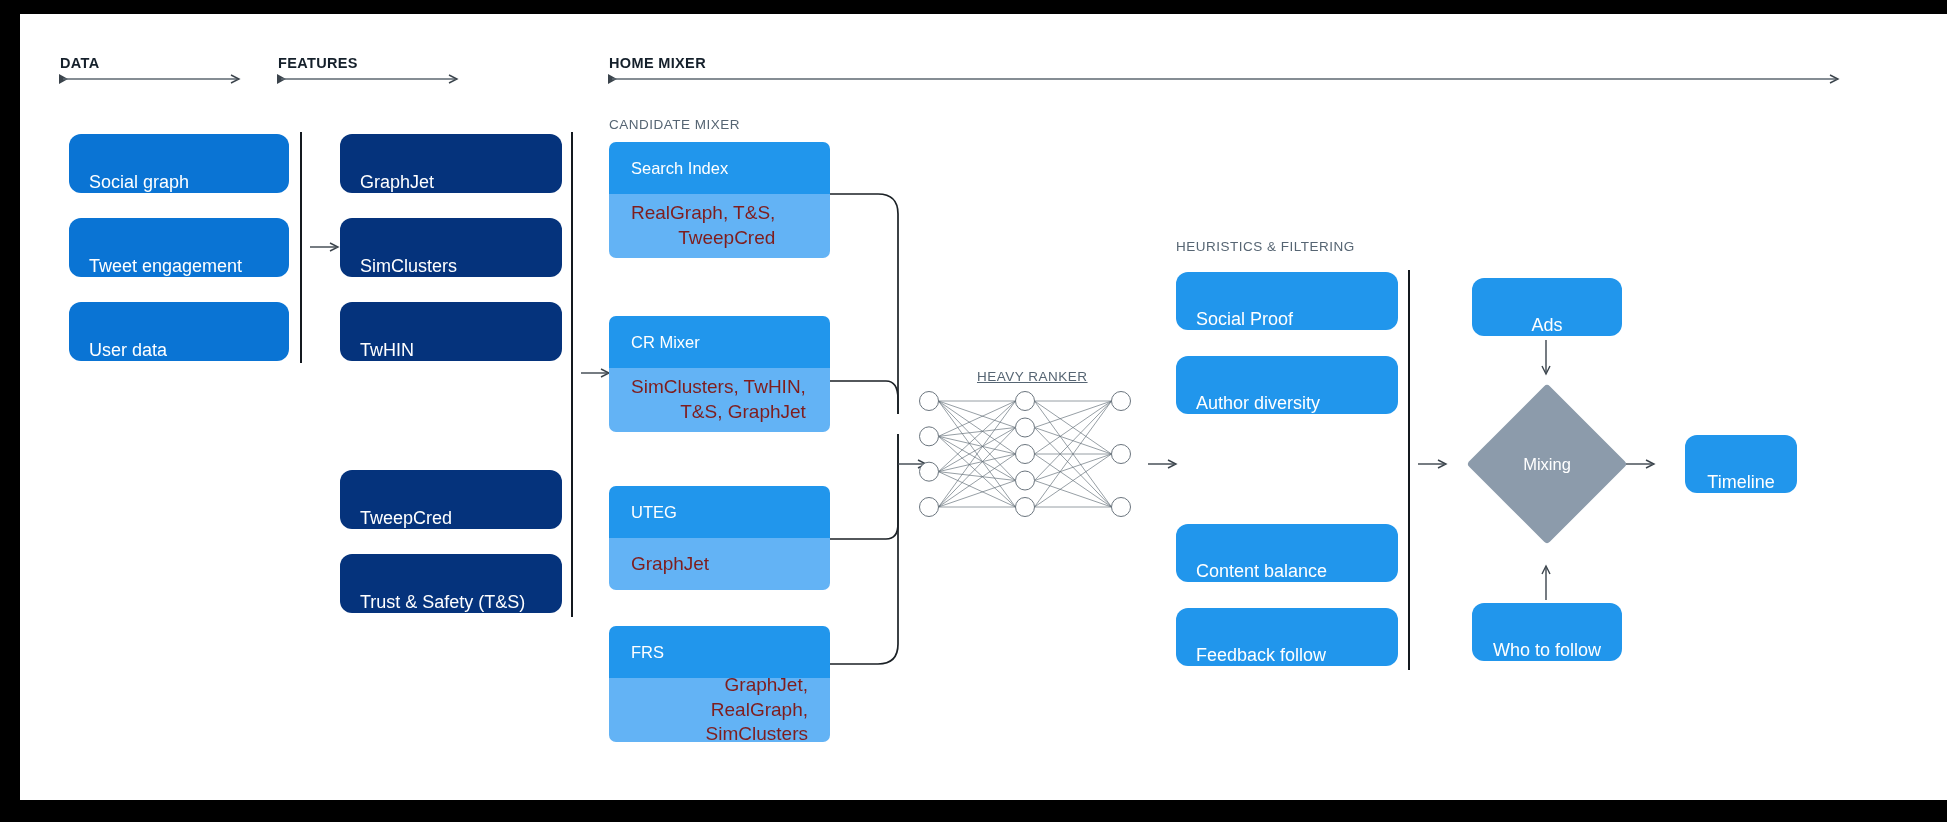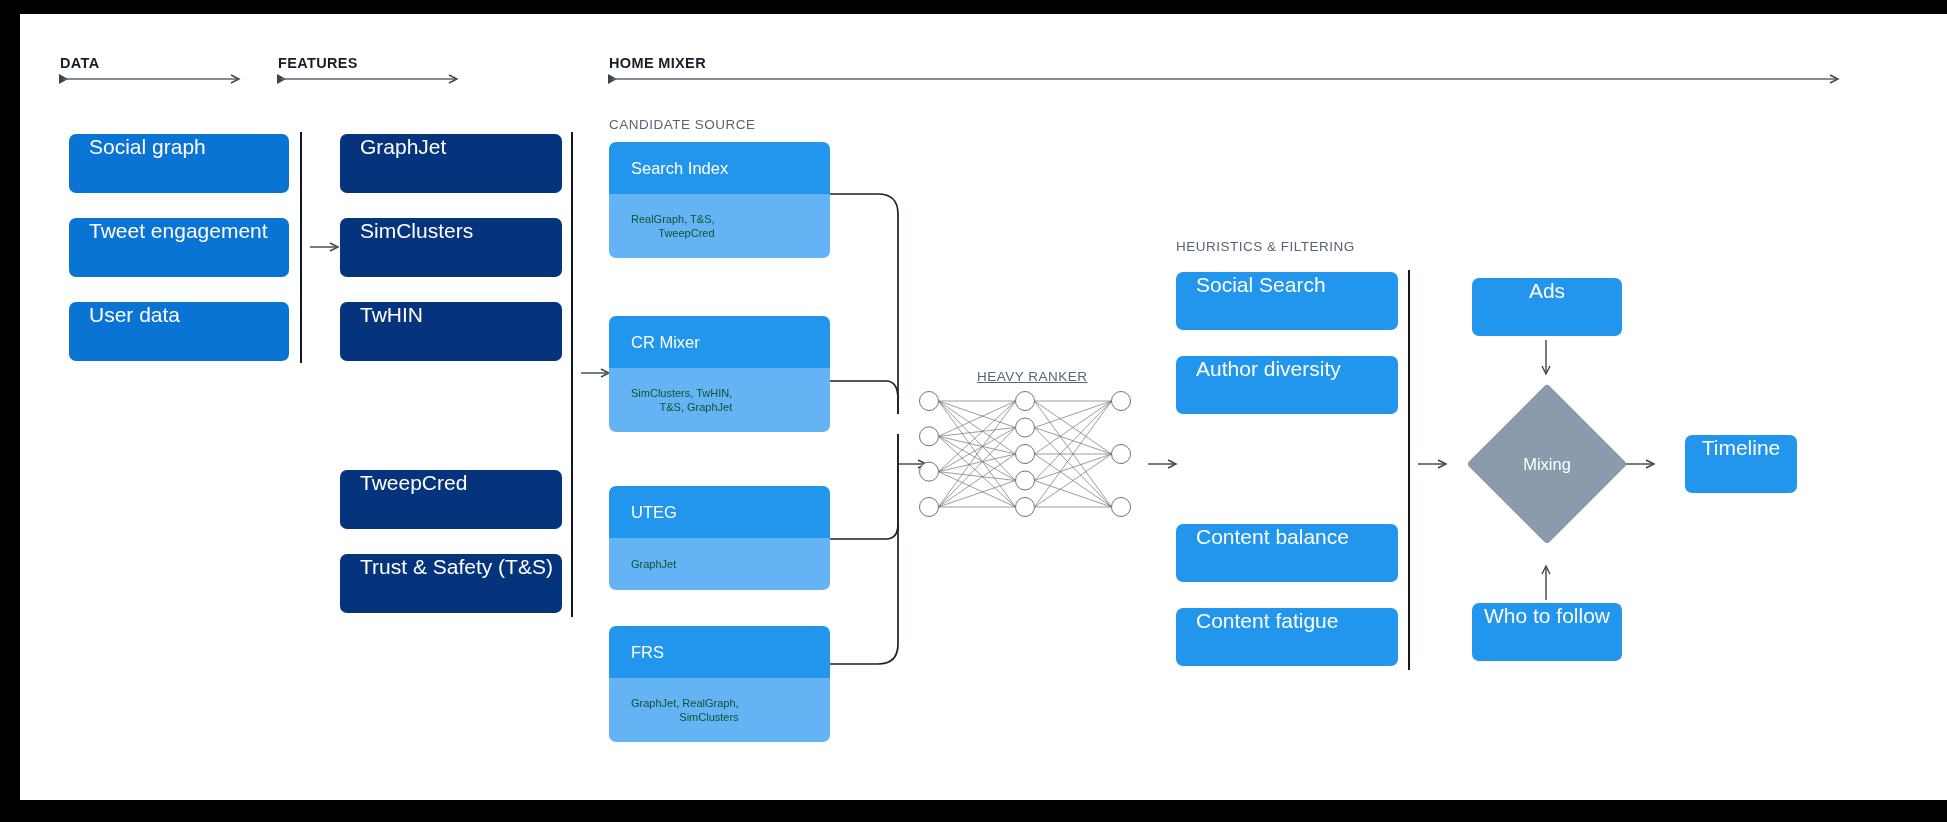--- a/index.html
+++ b/index.html
@@ -29,25 +29,25 @@
   }
   .sec-sub{
     font-size:13.5px;
     letter-spacing:.5px;
     color:#566573;
     white-space:nowrap;
   }
 
   
   .node{
-    border-radius:7px;
+    border-radius:12px;
     display:flex;
-    align-items:flex-start;
+    align-items:flex-end;
     color:#ffffff;
-    font-size:21px;
+    font-size:18px;
     line-height:1.25;
     padding:0 20px;
     white-space:nowrap;
   }
   .node.data{background:#0a74d4;}
   .node.feature{background:#05337c;}
   .node.filter{background:#2196ec;}
   .node.outnode{background:#2196ec;}
 
   
@@ -61,22 +61,22 @@
   .cs-head{
     background:#2196ec;
     color:#fff;
     font-size:16.5px;
     display:flex;align-items:center;
     padding:0 22px;
     white-space:nowrap;
   }
   .cs-body{
     background:#63b3f5;
-    color:#14532d;
-    font-size:11px;
+    color:#7f1d1d;
+    font-size:19px;
     line-height:1.30;
     display:flex;align-items:center;
     padding:0 22px;
     white-space:pre-line;
   }
 
   
   .vsep{background:#14191f;width:1.6px;}
 
   
@@ -129,21 +129,21 @@
 
   <div class="abs sec-title" style="left:589px;top:41px;">HOME MIXER</div>
   <div class="abs arrowline" style="left:588px;top:58px;width:1235px;height:14px;">
     <svg width="1235" height="14" viewBox="0 0 1235 14">
       <polygon points="0,2 9,7 0,12" fill="#3b444c"></polygon>
       <line x1="4" y1="7" x2="1228" y2="7" stroke="#5c6770" stroke-width="1.6"></line>
       <polyline points="1222,3 1230,7 1222,11" fill="none" stroke="#3b444c" stroke-width="1.4"></polyline>
     </svg>
   </div>
 
-  <div class="abs sec-sub" style="left:589px;top:103px;">CANDIDATE SOURCE</div>
+  <div class="abs sec-sub" style="left:589px;top:103px;">CANDIDATE MIXER</div>
   <div class="abs sec-sub" style="left:1156px;top:225px;">HEURISTICS &amp; FILTERING</div>
   <div class="abs nn-title" style="left:957px;top:355px;">HEAVY RANKER</div>
 
   <div class="abs node data" style="left:49px;top:120px;width:220px;height:59px;">
     <span>Social graph</span>
   </div>
   <div class="abs node data" style="left:49px;top:204px;width:220px;height:59px;">
     <span>Tweet engagement</span>
   </div>
   <div class="abs node data" style="left:49px;top:288px;width:220px;height:59px;">
@@ -276,30 +276,30 @@
         </svg></div>
 
   <div class="abs arrowline" style="left:1128px;top:443px;width:32px;height:14px;">
     <svg width="32" height="14" viewBox="0 0 32 14">
       <line x1="0" y1="7" x2="26" y2="7" stroke="#3b444c" stroke-width="1.4"></line>
       <polyline points="20,3 28,7 20,11" fill="none" stroke="#3b444c" stroke-width="1.4"></polyline>
     </svg>
   </div>
 
   <div class="abs node filter" style="left:1156px;top:258px;width:222px;height:58px;">
-    <span>Social Search</span>
+    <span>Social Proof</span>
   </div>
   <div class="abs node filter" style="left:1156px;top:342px;width:222px;height:58px;">
     <span>Author diversity</span>
   </div>
   <div class="abs node filter" style="left:1156px;top:510px;width:222px;height:58px;">
     <span>Content balance</span>
   </div>
   <div class="abs node filter" style="left:1156px;top:594px;width:222px;height:58px;">
-    <span>Content fatigue</span>
+    <span>Feedback follow</span>
   </div>
 
   <div class="abs vsep" style="left:1388px;top:256px;height:400px;"></div>
 
   <div class="abs arrowline" style="left:1398px;top:443px;width:32px;height:14px;">
     <svg width="32" height="14" viewBox="0 0 32 14">
       <line x1="0" y1="7" x2="26" y2="7" stroke="#3b444c" stroke-width="1.4"></line>
       <polyline points="20,3 28,7 20,11" fill="none" stroke="#3b444c" stroke-width="1.4"></polyline>
     </svg>
   </div>

